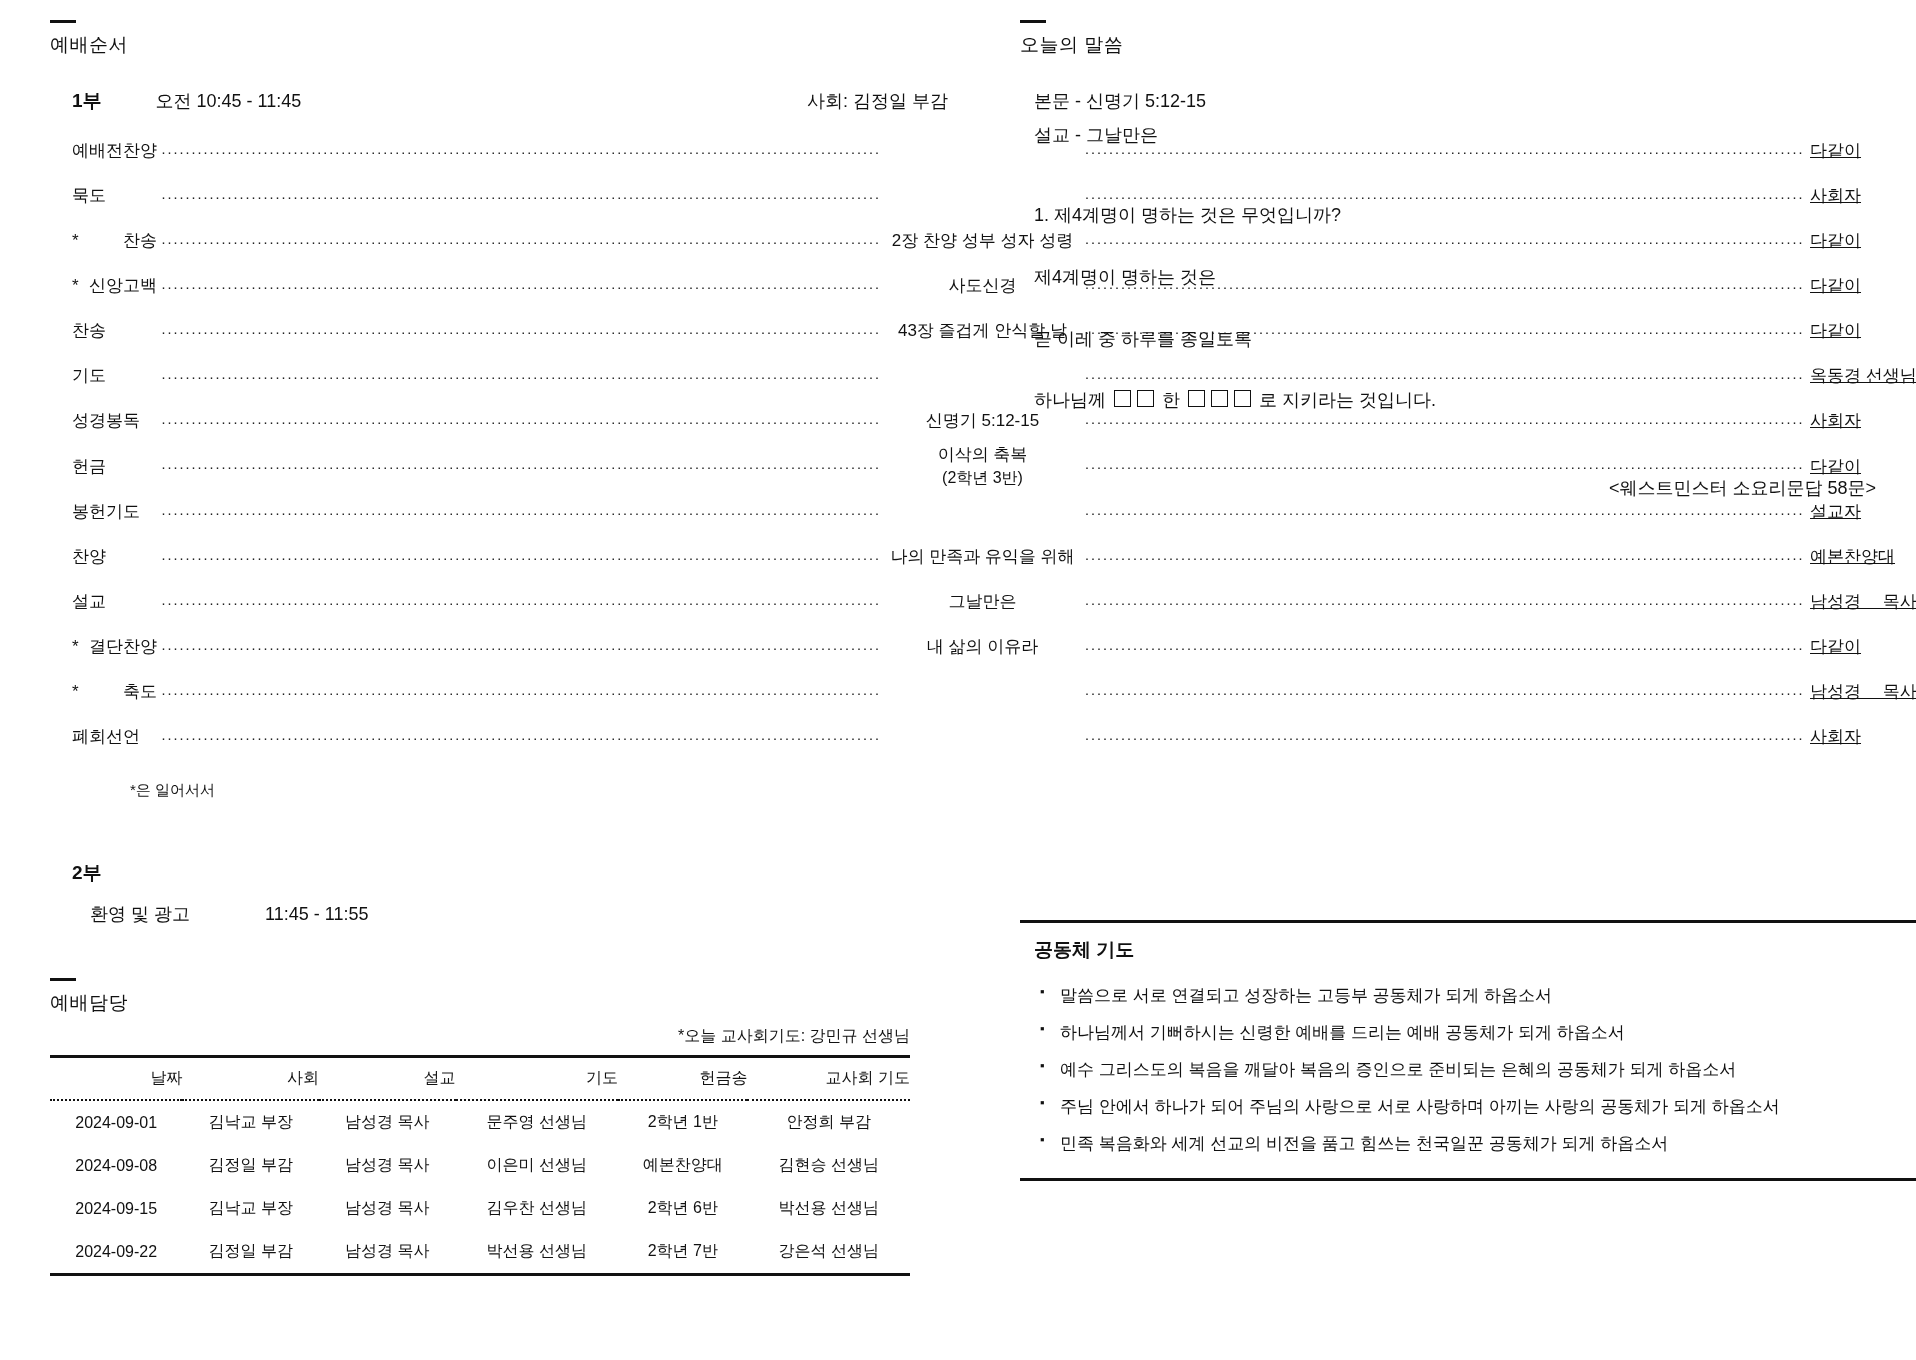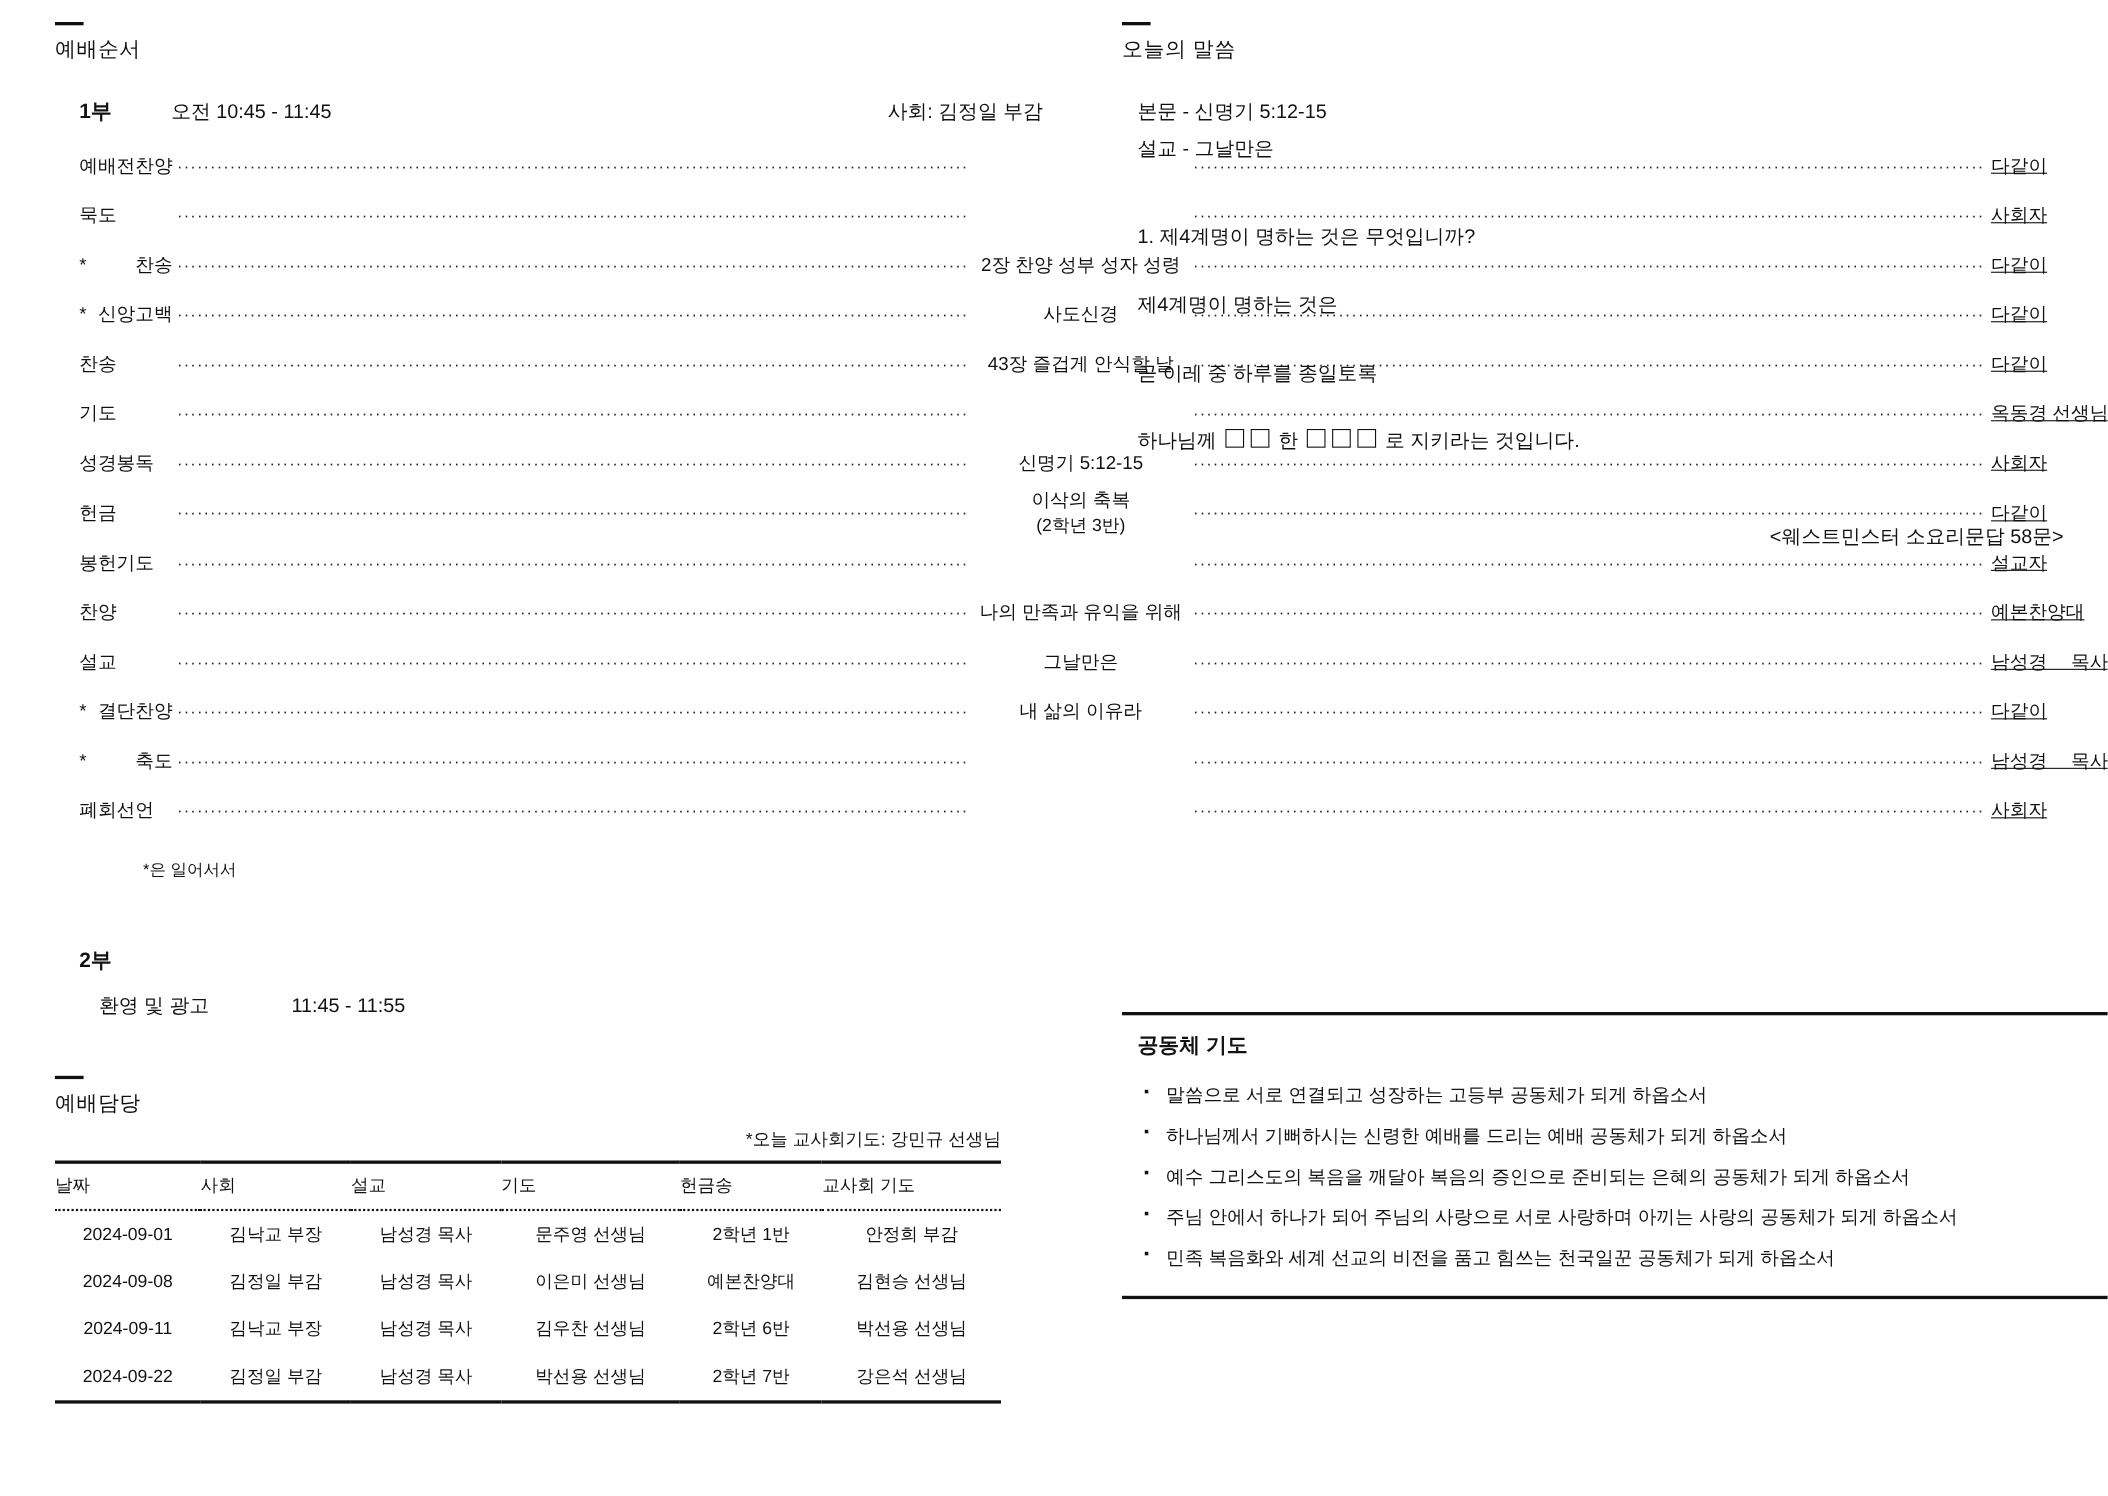--- a/index.html
+++ b/index.html
@@ -153,21 +153,21 @@
     margin-bottom: 8px;
   }
   table.duty {
     width: 860px;
     border-collapse: collapse;
     font-size: 16px;
   }
   table.duty thead th {
     font-weight: normal;
     padding: 10px 0;
-    text-align: left;
+    text-align: right;
   }
   table.duty tbody td {
     padding: 11px 0;
     text-align: center;
   }
   .rule-top { border-top: 3px solid #111; }
   .rule-bot { border-bottom: 3px solid #111; }
   .rule-dash { border-bottom: 2px dotted #111; }
 
   
@@ -438,21 +438,21 @@
             </tr>
             <tr>
               <td>2024-09-08</td>
               <td>김정일 부감</td>
               <td>남성경 목사</td>
               <td>이은미 선생님</td>
               <td>예본찬양대</td>
               <td>김현승 선생님</td>
             </tr>
             <tr>
-              <td>2024-09-11</td>
+              <td>2024-09-15</td>
               <td>김낙교 부장</td>
               <td>남성경 목사</td>
               <td>김우찬 선생님</td>
               <td>2학년 6반</td>
               <td>박선용 선생님</td>
             </tr>
             <tr class="rule-bot">
               <td>2024-09-22</td>
               <td>김정일 부감</td>
               <td>남성경 목사</td>

